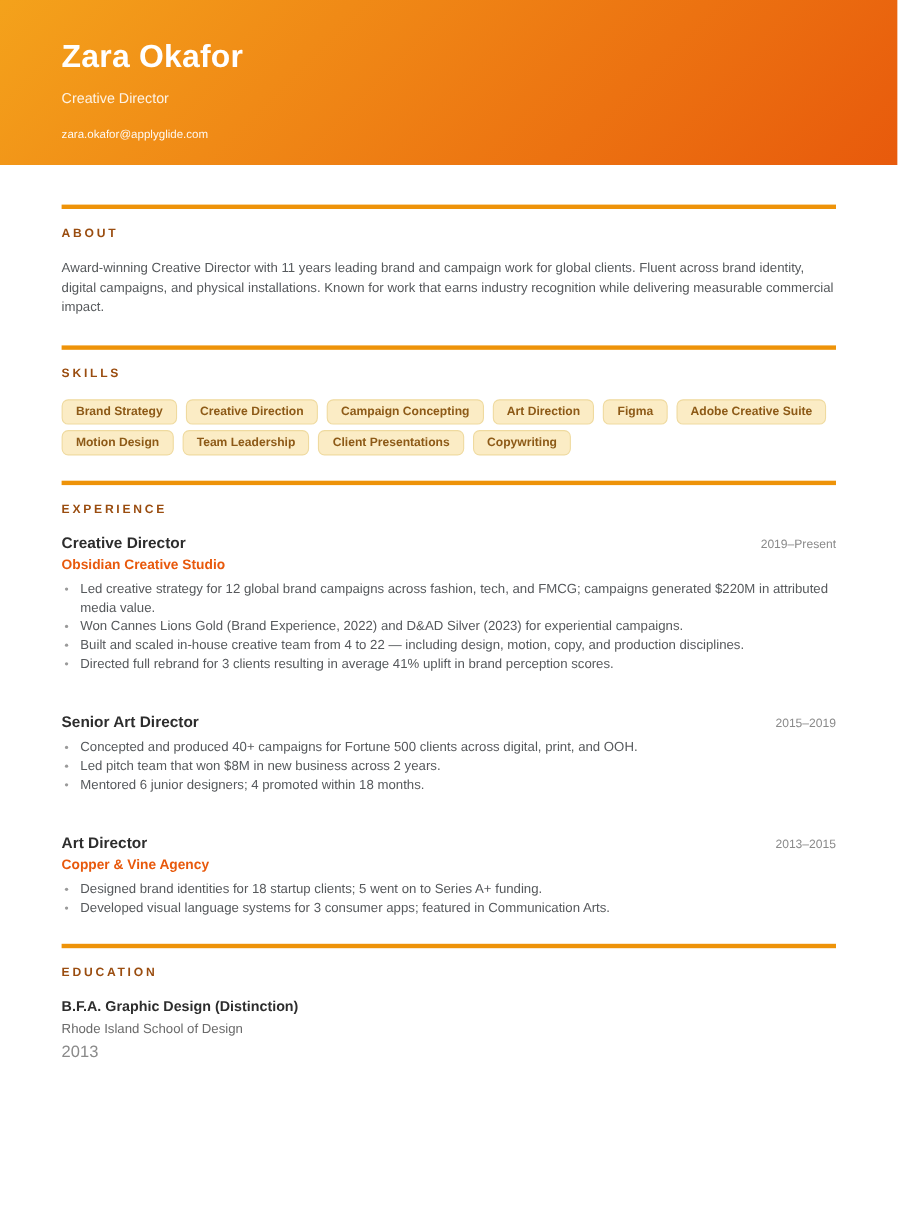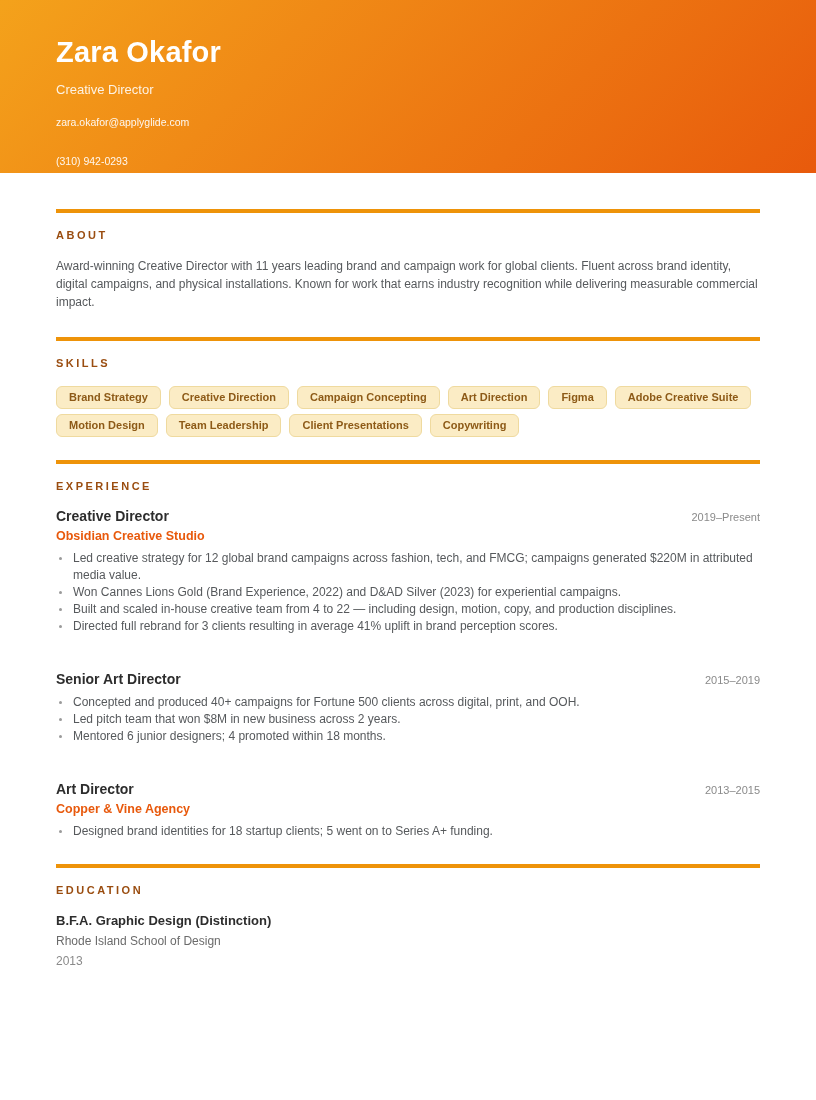--- a/index.html
+++ b/index.html
@@ -7,21 +7,21 @@
     margin: 0; padding: 0;
     background: #ffffff;
     font-family: "Liberation Sans", sans-serif;
   }
   body { width: 816px; height: 1100px; overflow: hidden; }
 
   
   .header {
     background: linear-gradient(135deg, var(--header-grad-start, #F4A21B) 0%, var(--header-grad-end, #E85A0C) 100%);
     padding: 37px 56px 28px 56px;
-    height: 173px;
+    height: 150px;
     color: #ffffff;
   }
   .name {
     margin: 0;
     font-size: 29px;
     font-weight: 700;
     letter-spacing: 0.2px;
     line-height: 1.1;
     color: #ffffff;
   }
@@ -139,21 +139,21 @@
     font-weight: 700;
     color: var(--text-title, #2D2D2D);
   }
   .school {
     margin-top: 6px;
     font-size: 12px;
     color: #6B6B6B;
   }
   .edu-year {
     margin-top: 6px;
-    font-size: 12px;
+    font-size: 15px;
     color: var(--text-muted, #8A8A8A);
   }
 </style>
 </head>
 <body>
 
 <header class="header">
   <h1 class="name">Zara Okafor</h1>
   <div class="subtitle">Creative Director</div>
   <div class="contact-row">
@@ -215,20 +215,21 @@
   </div>
 
   <div class="job">
     <div class="job-head">
       <span class="job-title">Art Director</span>
       <span class="job-dates">2013–2015</span>
     </div>
     <div class="company">Copper &amp; Vine Agency</div>
     <ul class="bullets">
       <li>Designed brand identities for 18 startup clients; 5 went on to Series A+ funding.</li>
+      <li>Developed visual language systems for 3 consumer apps; featured in Communication Arts.</li>
     </ul>
   </div>
 
   <div class="rule rule-education"></div>
   <h2 class="section-heading">EDUCATION</h2>
   <div class="degree">B.F.A. Graphic Design (Distinction)</div>
   <div class="school">Rhode Island School of Design</div>
   <div class="edu-year">2013</div>
 
 </main>

